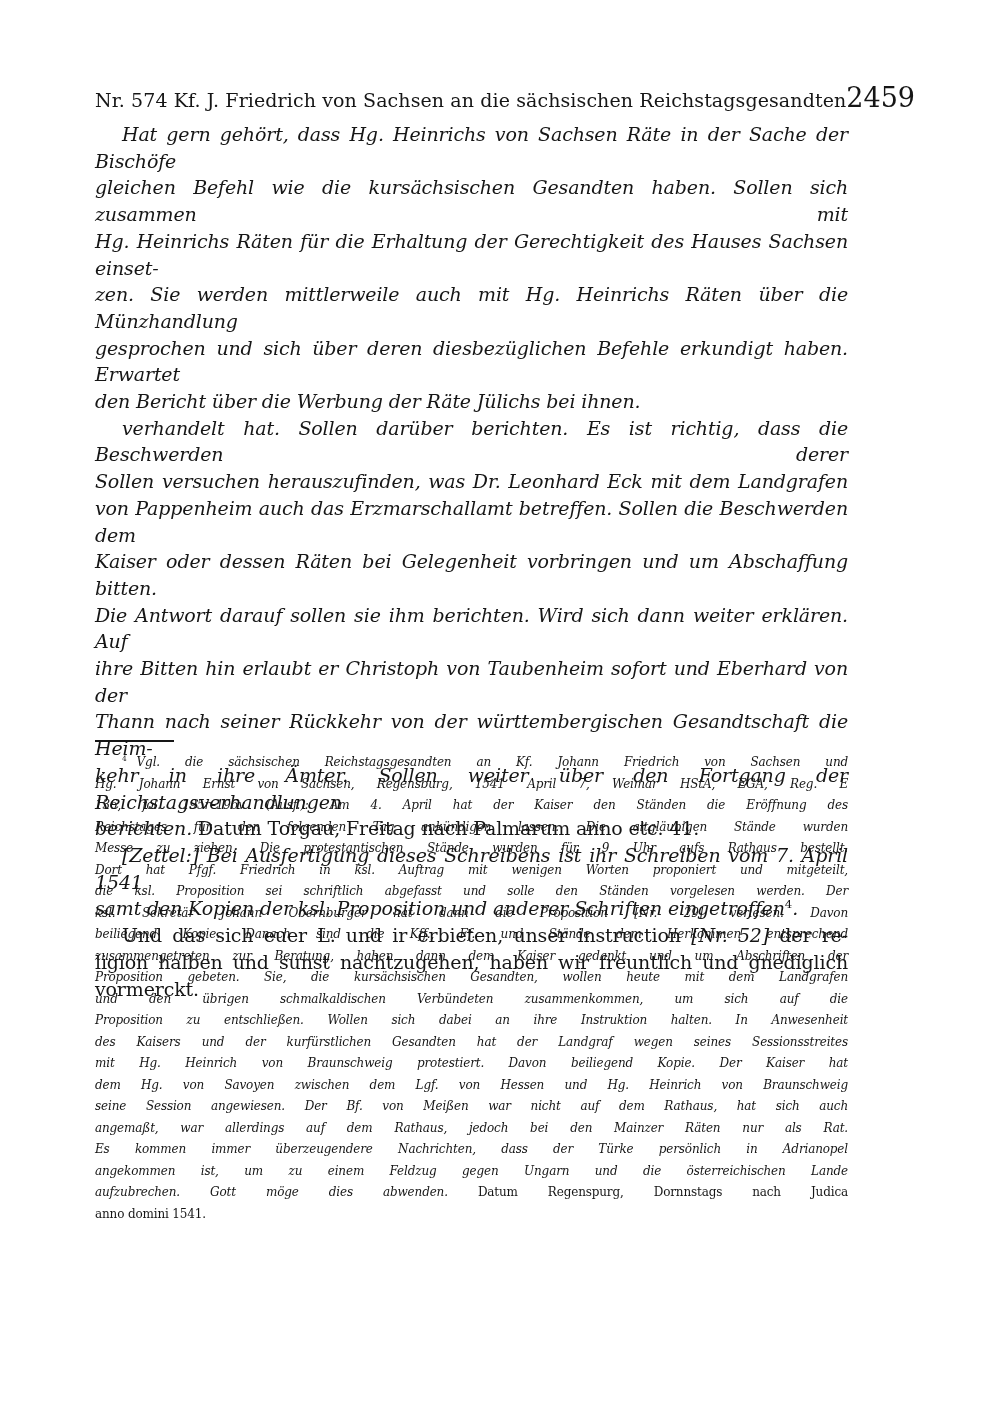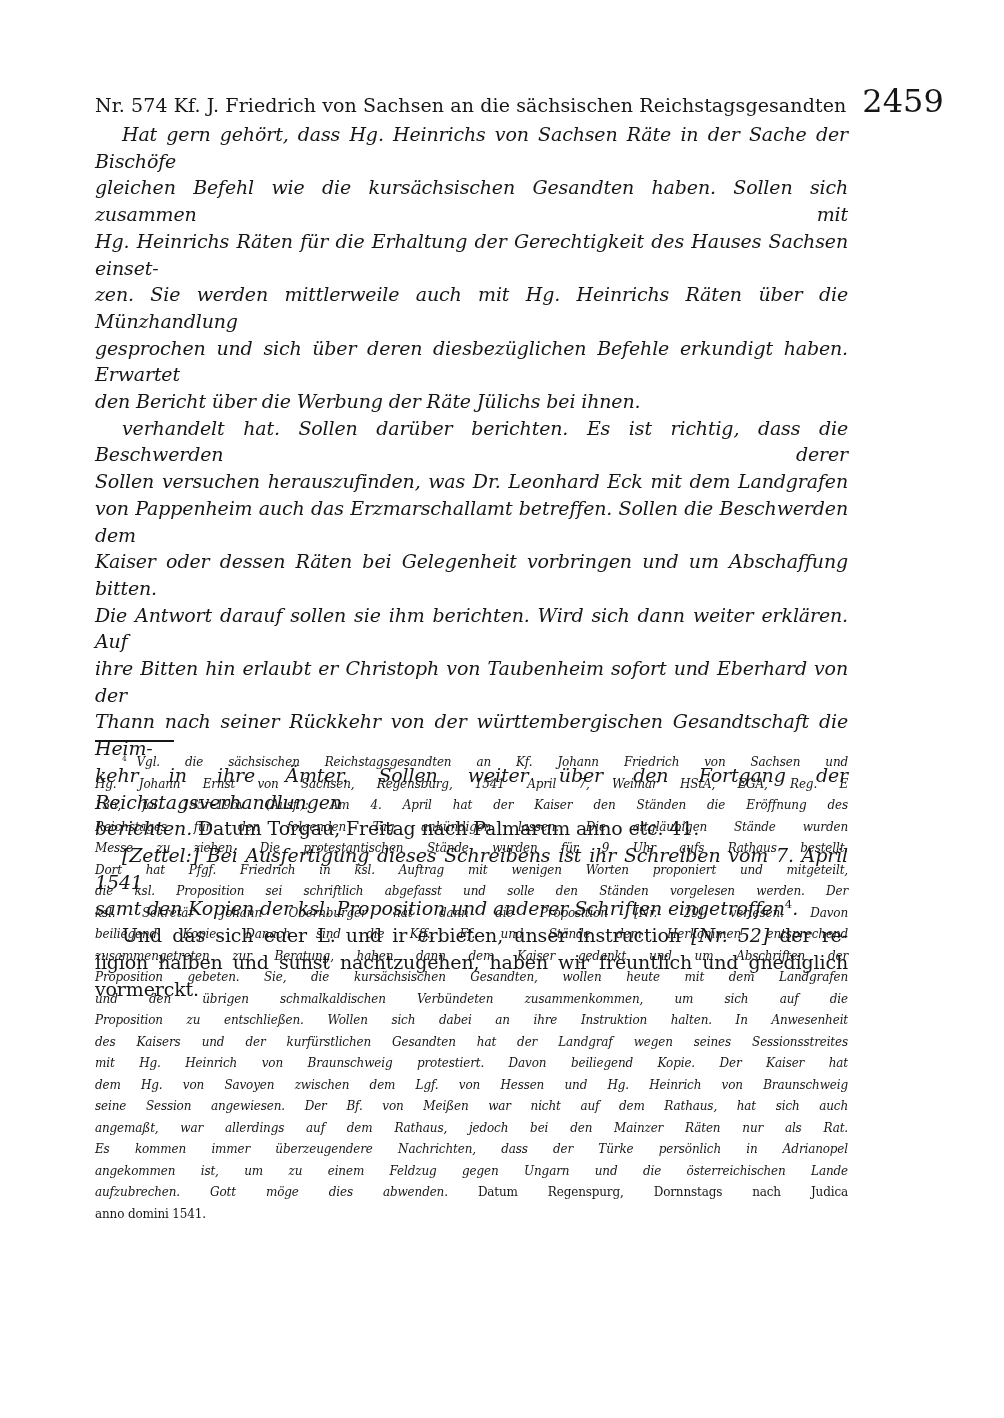--- a/index.html
+++ b/index.html
@@ -10,21 +10,21 @@
     background: #ffffff;
     color: #161616;
     font-family: "DejaVu Serif", "Liberation Serif", serif;
     overflow: hidden;
   }
   .content { position: absolute; left: 95px; width: 753px; }
 
   
   .header { top: 82px; display: flex; align-items: baseline; }
   .header-title { flex: 1; text-align: center; font-size: 19px; letter-spacing: 0.1px; white-space: nowrap; }
-  .page-num { font-size: 32px; margin-left: 16px; }
+  .page-num { font-size: 27px; margin-left: 0; }
 
   
   .bodytext { top: 121px; font-size: 19px; line-height: 26.7px; letter-spacing: -0.15px; }
   .para { margin: 0; }
   .para .line:first-child { text-indent: 27px; }
 
   
   .line { text-align: justify; text-align-last: justify; }
   .line.last { text-align-last: left; }
 

